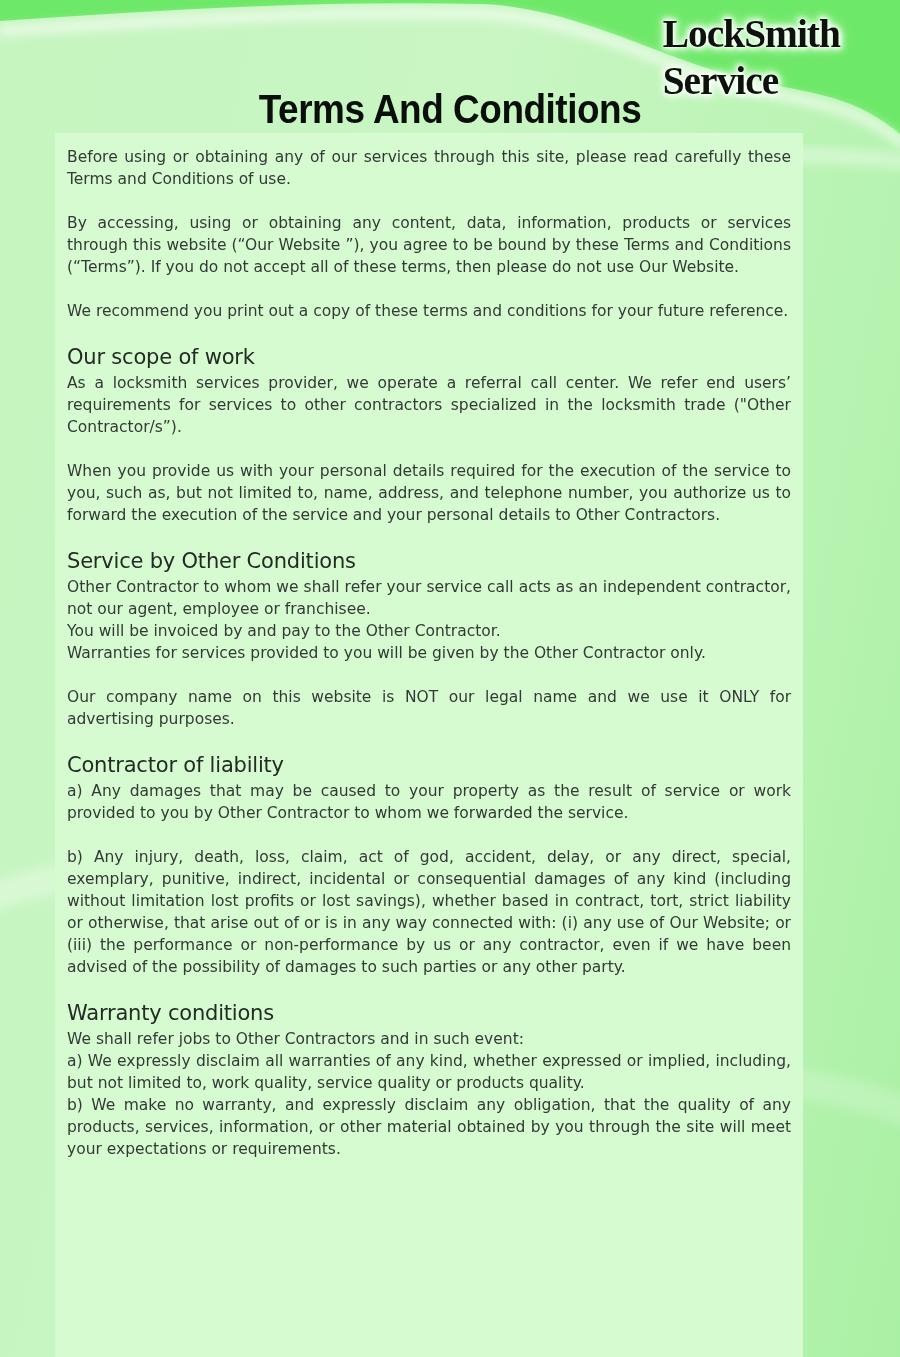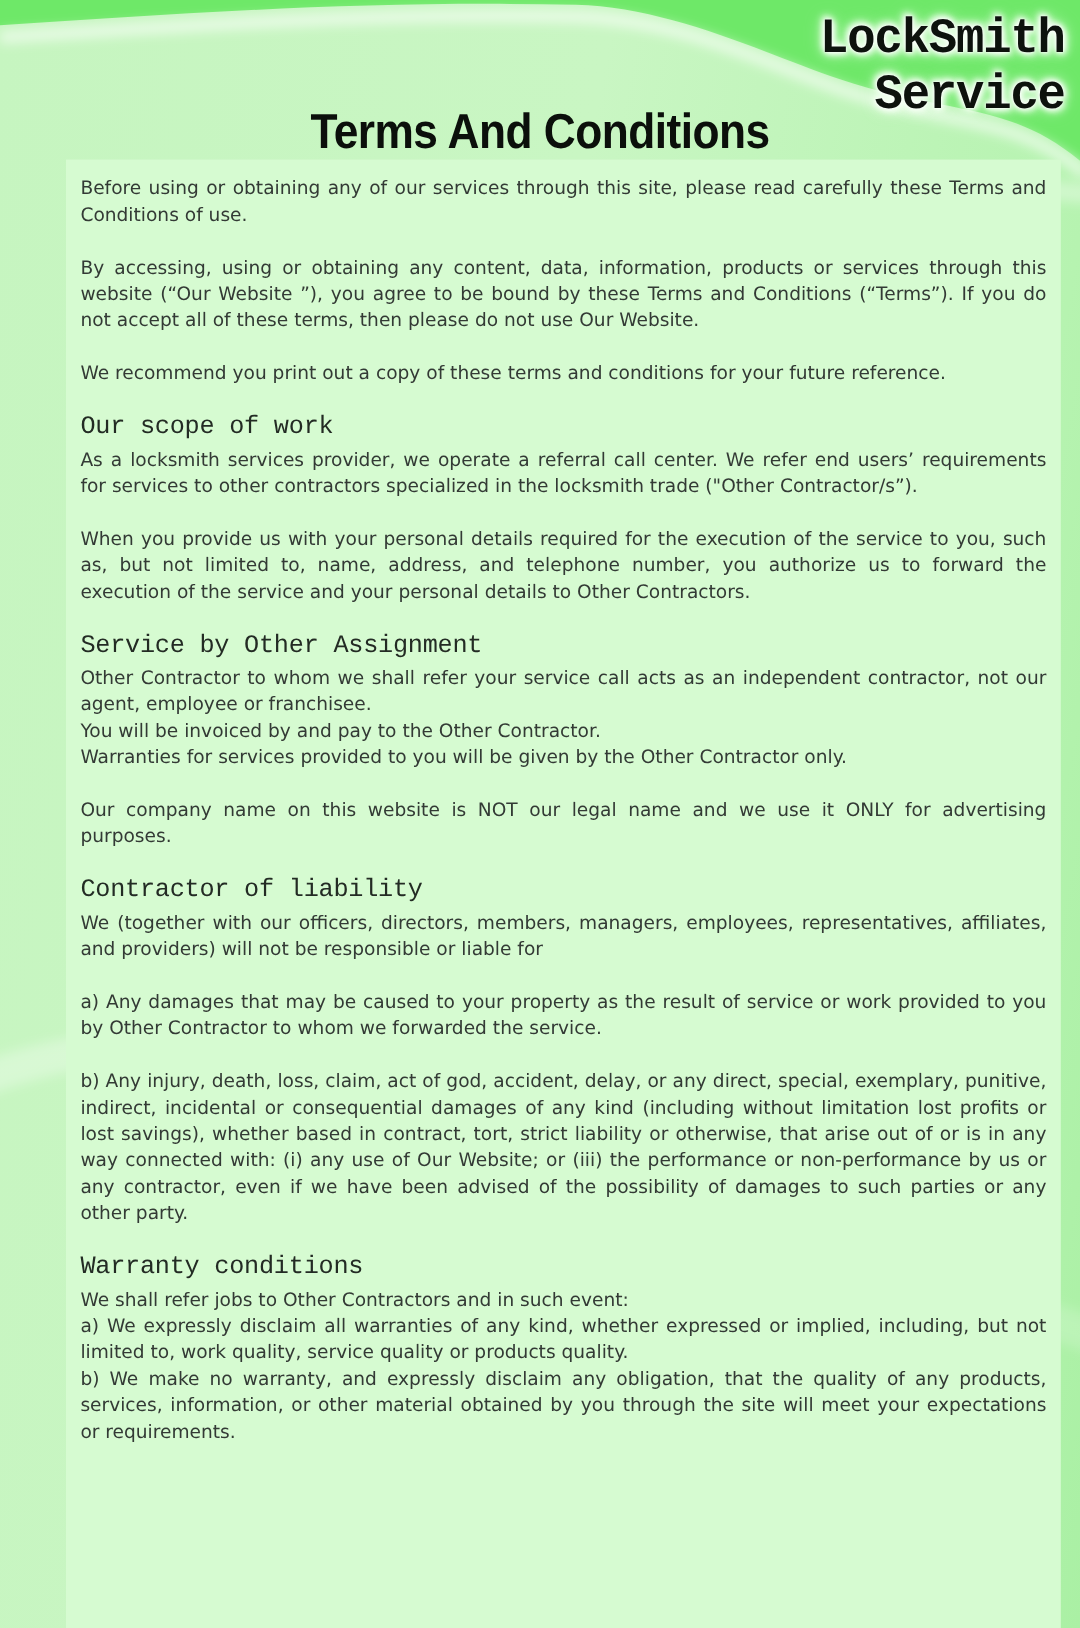--- a/index.html
+++ b/index.html
@@ -12,44 +12,43 @@
     --ink:#0d120d;
   }
   html,body{margin:0;padding:0;}
   body{
     width:900px;height:1357px;position:relative;overflow:hidden;
     font-family:"DejaVu Sans","Liberation Sans",sans-serif;
     background:linear-gradient(100deg,var(--page-green) 0%,#c9f6c3 45%,#b6f3b0 82%,var(--page-green-right) 100%);
   }
   .bg-svg{position:absolute;left:0;top:0;z-index:0;}
   .panel{
-    position:absolute;left:55px;top:133px;width:829px;bottom:0;z-index:1;
+    position:absolute;left:55px;top:133px;width:748px;bottom:0;z-index:1;
     background:var(--panel-green);
     box-sizing:border-box;
     padding:13px 12px 0 12px;
     color:var(--text-color);
     font-size:15.5px;line-height:22px;
   }
   .para{
     margin:0 0 22px 0;
     text-align:justify;
     white-space:pre-line;
   }
   .section h2{
     font-size:21px;line-height:26px;font-weight:normal;
     color:var(--heading-color);
     margin:20px 0 2px 0;
     letter-spacing:-0.2px;
-    font-family:Liberation Mono, monospace;
   }
   .section .para:last-child{margin-bottom:22px;}
   .logo{
     position:absolute;top:10px;left:658px;width:234px;z-index:2;
-    text-align:right;color:var(--ink);
-    font-family:Liberation Mono, monospace;
+    text-align:left;color:var(--ink);
+    font-family:Liberation Serif, serif;
     font-weight:bold;font-size:41px;line-height:47px;letter-spacing:-1px;
     text-shadow:0 0 2px #ffffff,0 0 5px rgba(255,255,255,.95),
                 0 0 10px rgba(238,255,236,.95),0 0 16px rgba(225,255,222,.85),
                 2px 2px 6px rgba(255,255,255,.9),-2px -2px 6px rgba(255,255,255,.9);
   }
   .logo .line{transform:scaleX(.96);}
   .page-title{
     position:absolute;top:86px;left:0;width:900px;z-index:2;
     text-align:center;color:#0b0f0b;
     font-family:"Liberation Sans","DejaVu Sans",sans-serif;
@@ -99,33 +98,32 @@
         </div>
   </div>
 
   <div class="section">
     <div class="paras">
           <p class="para">When you provide us with your personal details required for the execution of the service to you, such as, but not limited to, name, address, and telephone number, you authorize us to forward the execution of the service and your personal details to Other Contractors.</p>
         </div>
   </div>
 
   <div class="section">
-    <h2>Service by Other Assignment</h2>
+    <h2>Service by Other Conditions</h2>
     <div class="paras">
           <p class="para">Other Contractor to whom we shall refer your service call acts as an independent contractor, not our agent, employee or franchisee.
 You will be invoiced by and pay to the Other Contractor.
 Warranties for services provided to you will be given by the Other Contractor only.</p>
           <p class="para">Our company name on this website is NOT our legal name and we use it ONLY for advertising purposes.</p>
         </div>
   </div>
 
   <div class="section">
     <h2>Contractor of liability</h2>
     <div class="paras">
-          <p class="para">We (together with our officers, directors, members, managers, employees, representatives, affiliates, and providers) will not be responsible or liable for</p>
           <p class="para">a) Any damages that may be caused to your property as the result of service or work provided to you by Other Contractor to whom we forwarded the service.</p>
           <p class="para">b) Any injury, death, loss, claim, act of god, accident, delay, or any direct, special, exemplary, punitive, indirect, incidental or consequential damages of any kind (including without limitation lost profits or lost savings), whether based in contract, tort, strict liability or otherwise, that arise out of or is in any way connected with: (i) any use of Our Website; or (iii) the performance or non-performance by us or any contractor, even if we have been advised of the possibility of damages to such parties or any other party.</p>
         </div>
   </div>
 
   <div class="section">
     <h2>Warranty conditions</h2>
     <div class="paras">
           <p class="para">We shall refer jobs to Other Contractors and in such event:
 a) We expressly disclaim all warranties of any kind, whether expressed or implied, including, but not limited to, work quality, service quality or products quality.

